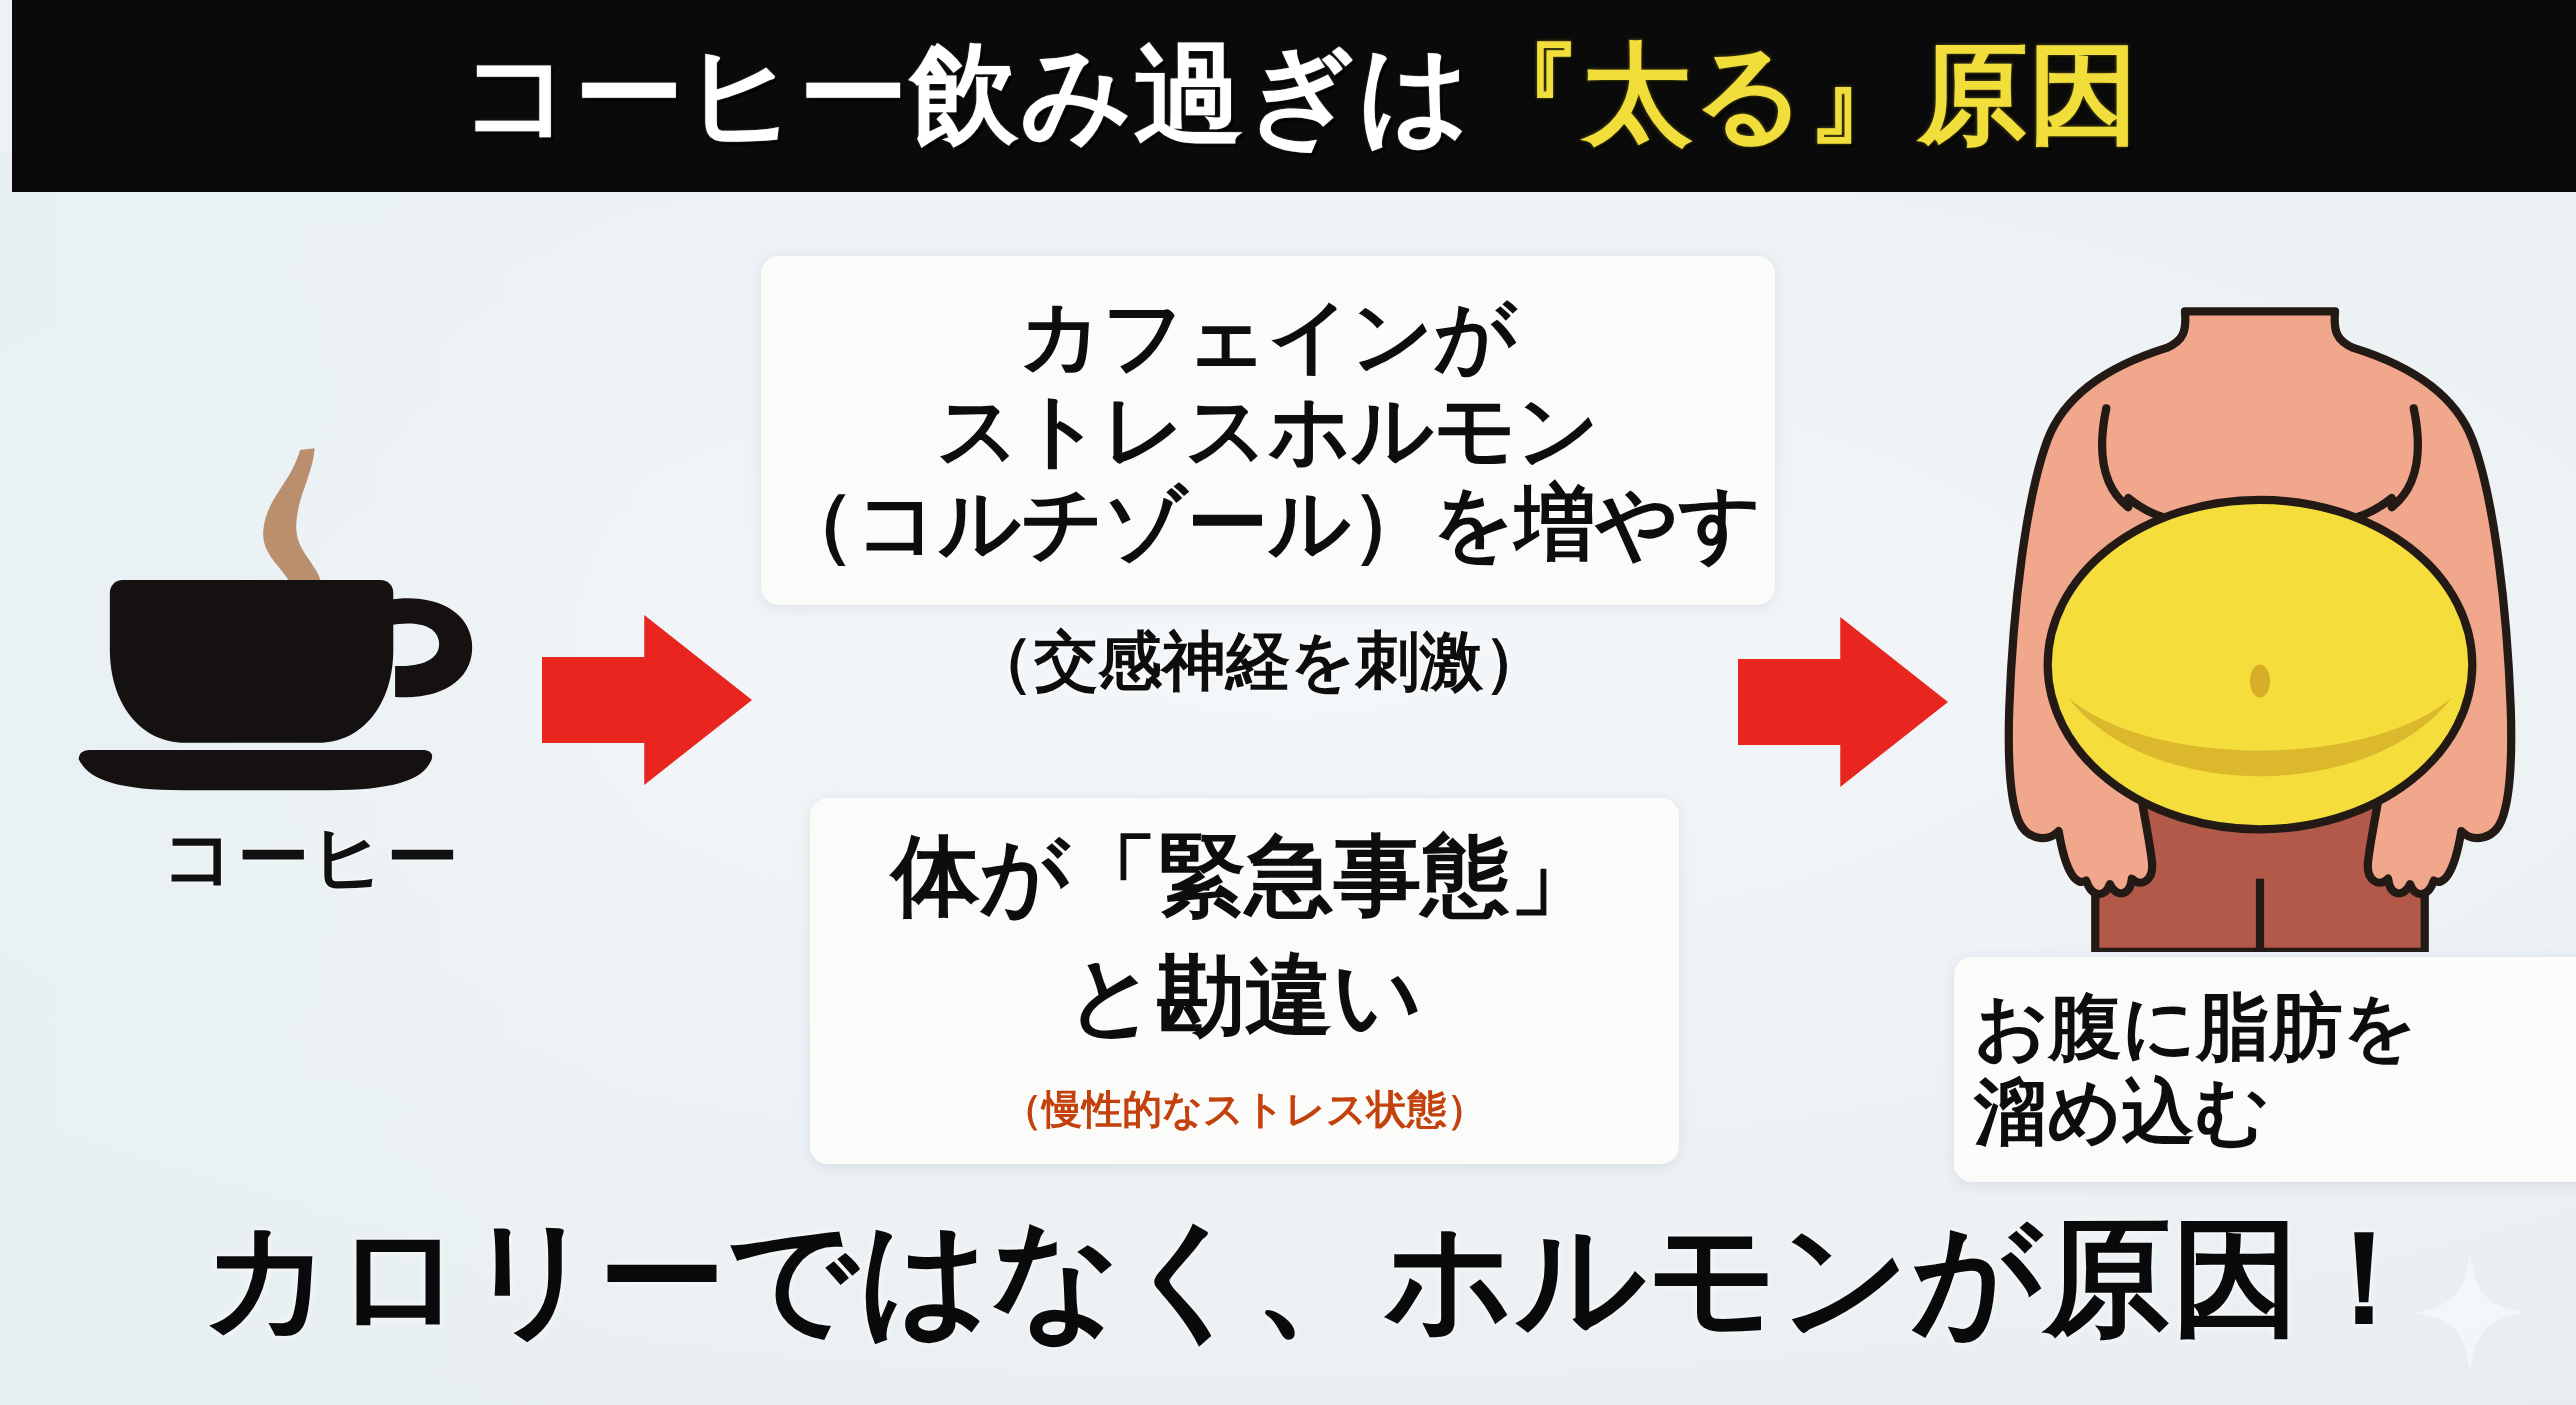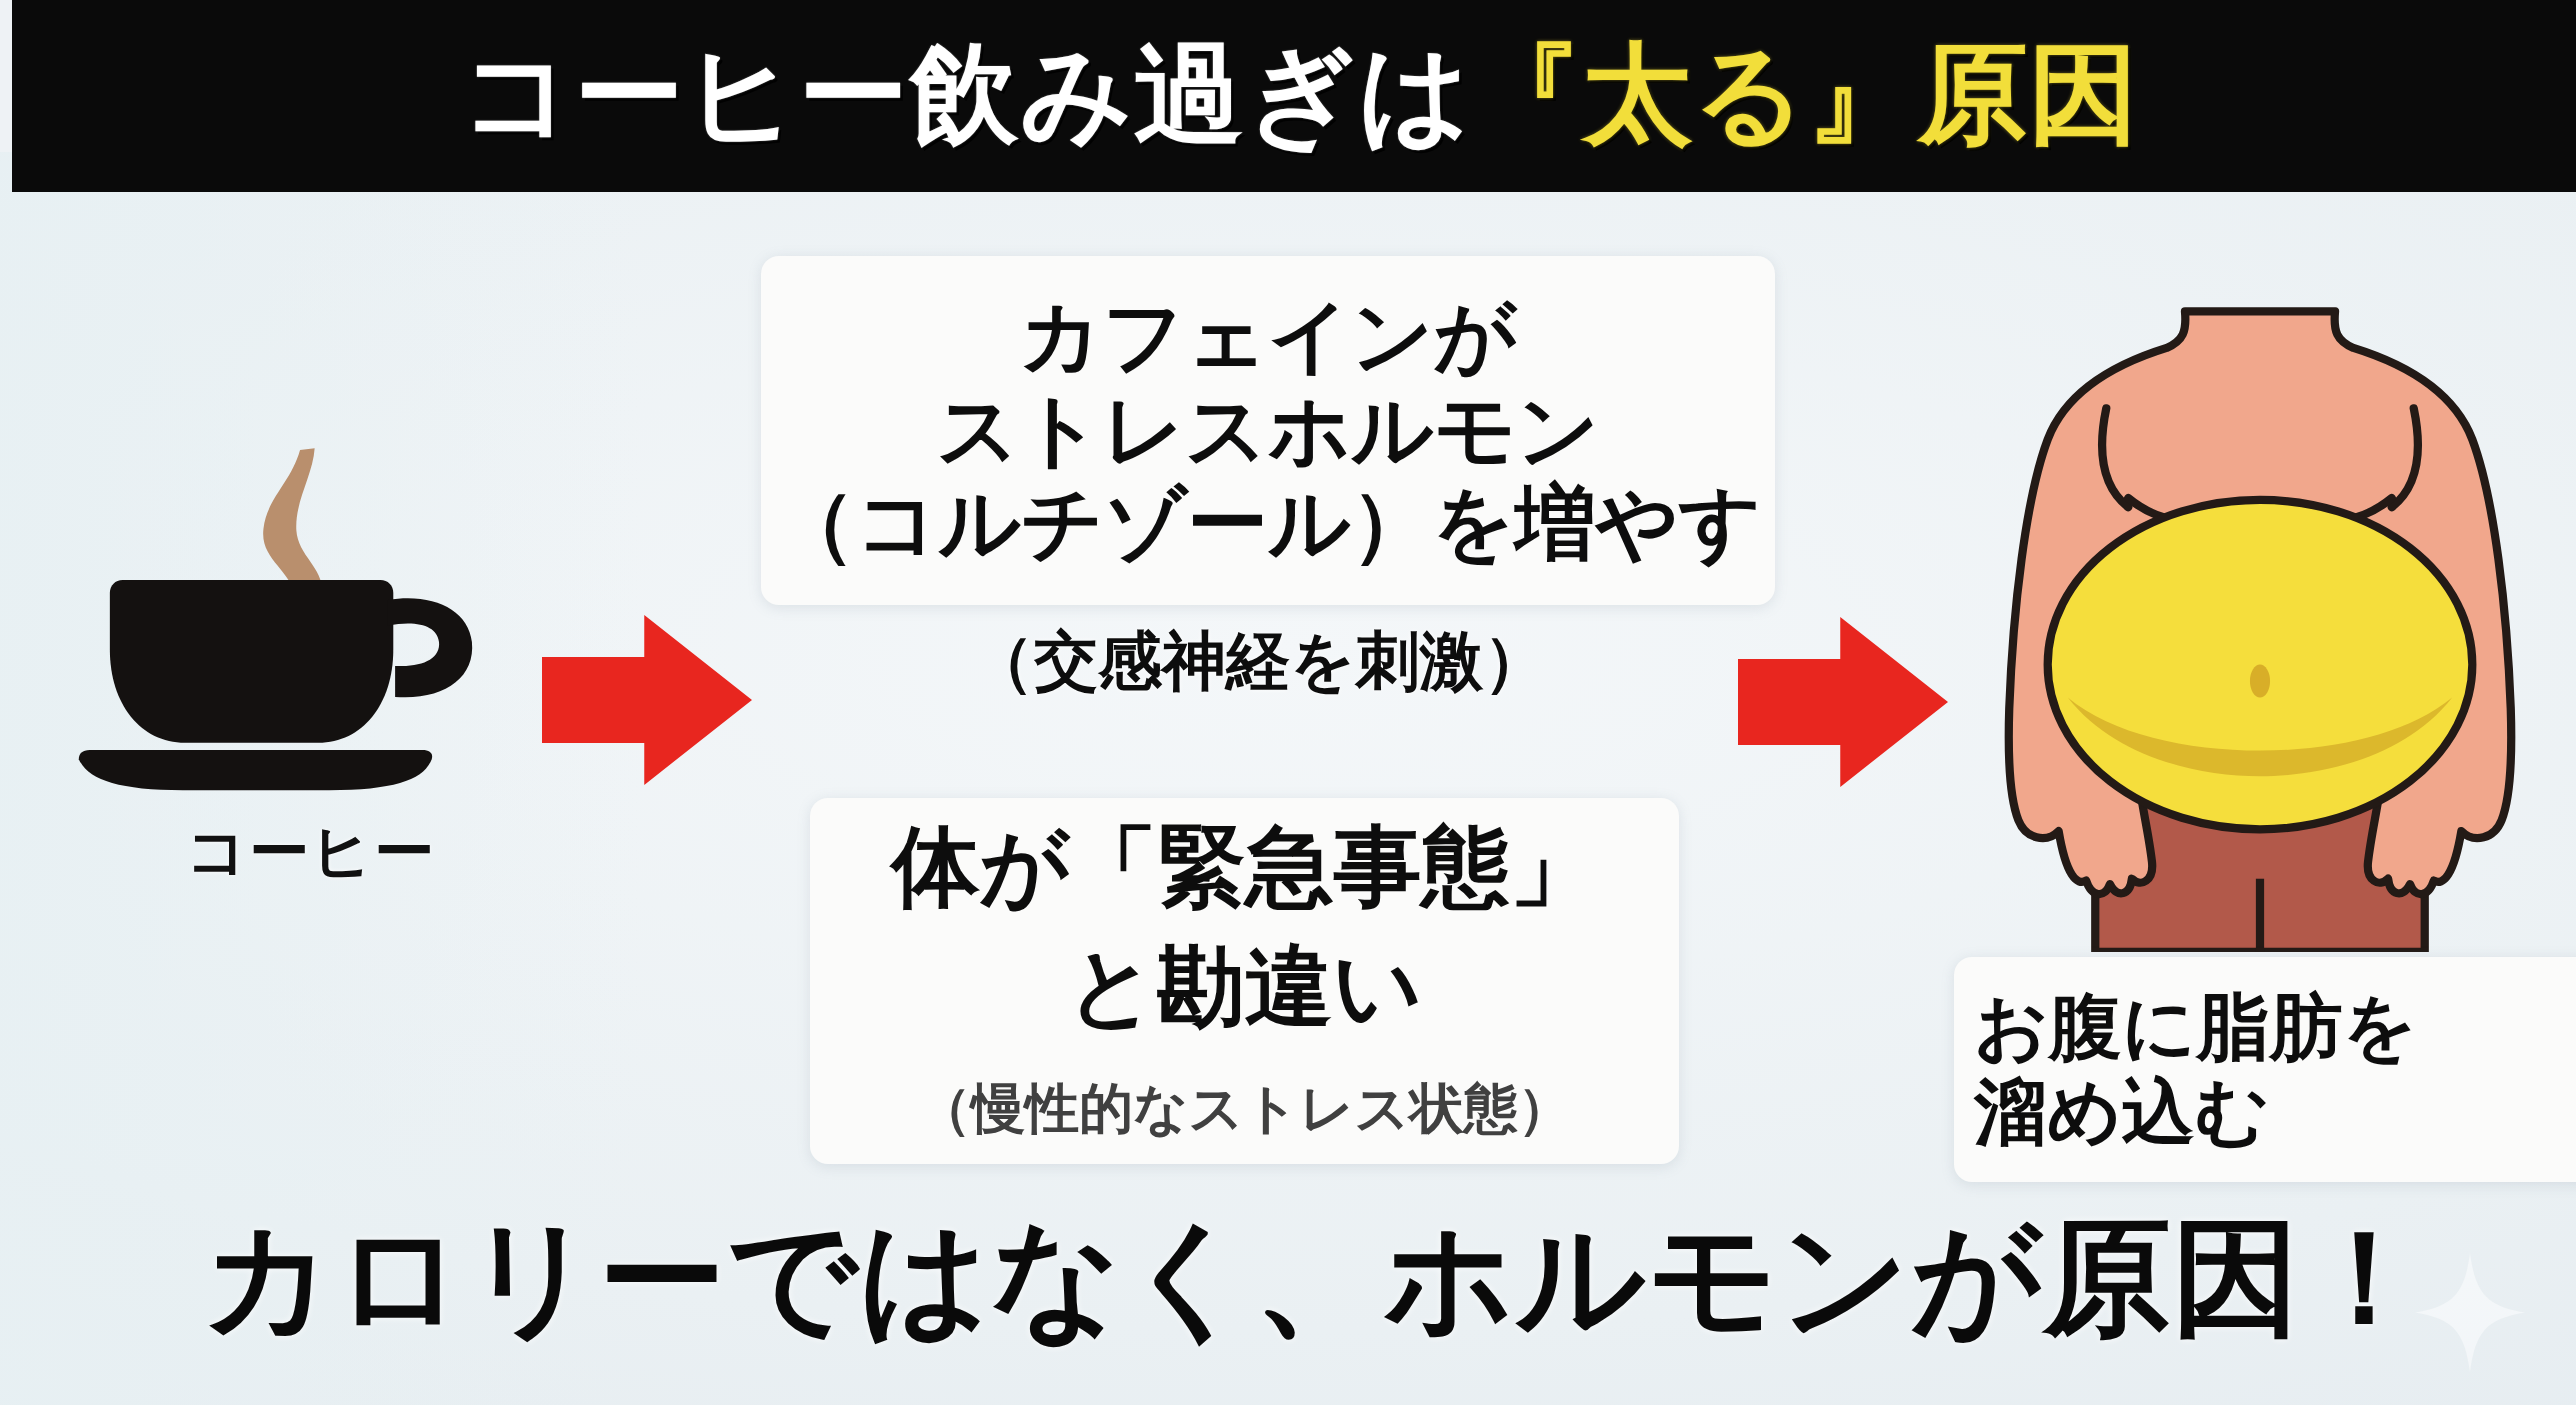--- a/index.html
+++ b/index.html
@@ -72,21 +72,21 @@
     width: 512px;
     text-align: center;
   }
   .coffee-art {
     position: relative;
     width: 512px;
     height: 384px;
   }
   .coffee-label {
     margin-top: 5.5px;
-    font-size: 60px;
+    font-size: 72px;
     font-weight: 900;
     color: #111111;
     letter-spacing: 1.8px;
     line-height: 1.05;
     text-shadow: 0 0 4.6px rgba(255,255,255,0.95);
   }
 
   
   .arrow {
     position: absolute;
@@ -135,23 +135,23 @@
   #caption-sympathetic {
     left: 970px; top: 618px;
   }
 
   #card-emergency {
     left: 810px; top: 798px;
     width: 869px; height: 366px; gap: 18px;
   }
   #card-emergency .line-big { font-size: 88px; }
   #card-emergency .line-sub {
-    font-size: 54px;
-    font-weight: 900;
-    color: #404040;
+    font-size: 40px;
+    font-weight: 900;
+    color: #c2410c;
     margin-top: 16.5px;
     white-space: nowrap;
   }
 
   #card-belly-fat {
     left: 1954px; top: 957px;
     width: 668px; height: 225px;
     align-items: flex-start;
     padding-left: 20px;
     box-sizing: border-box;

